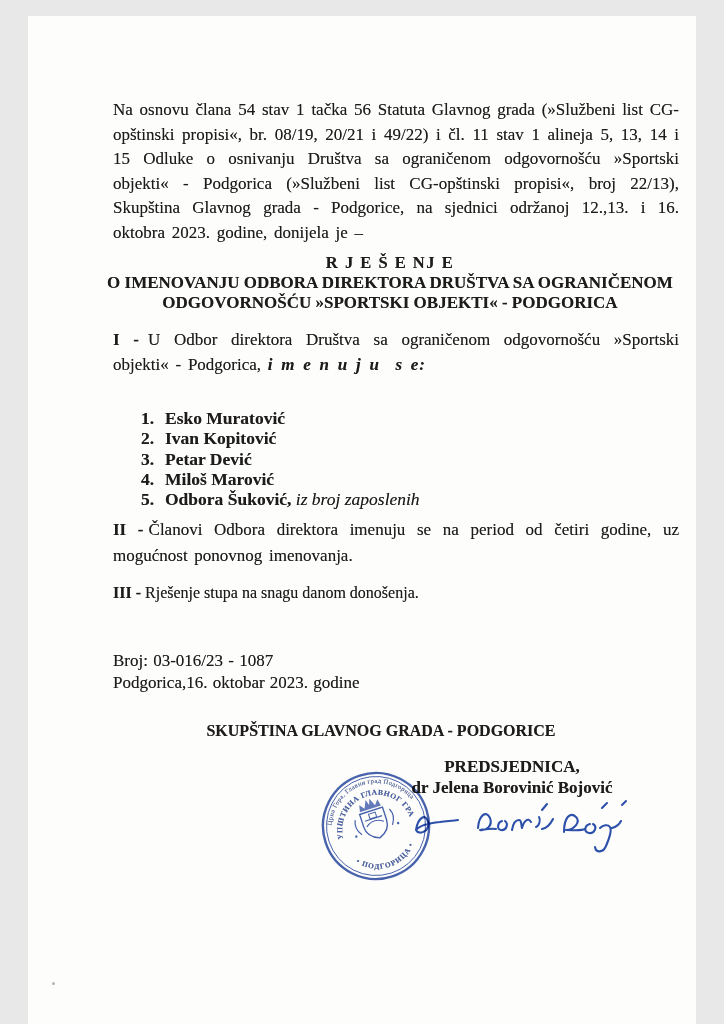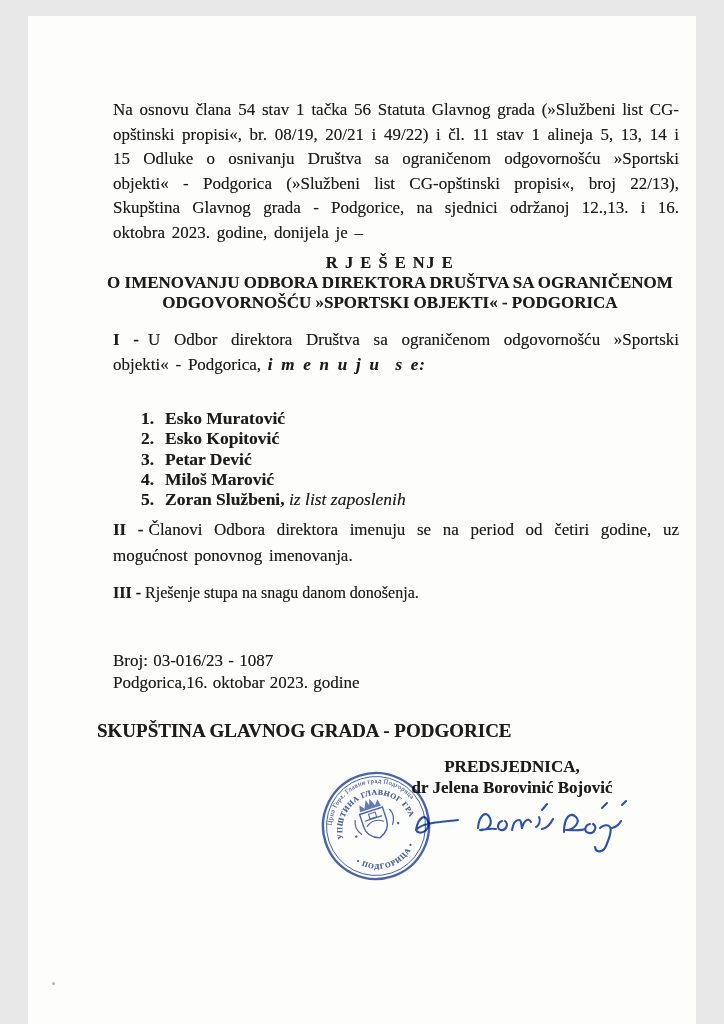--- a/index.html
+++ b/index.html
@@ -36,23 +36,23 @@
     font-size:17.5px;line-height:20.3px;
     font-weight:bold;
   }
   .member-row .num{display:inline-block;width:24px;}
   .member-suffix{font-weight:normal;font-style:italic;}
   .ref-block{
     left:85px;top:634px;
     font-size:17px;line-height:21.5px;word-spacing:1px;
   }
   .issuer{
-    left:69px;top:705px;width:500px;
-    font-weight:bold;
-    font-size:19px;line-height:20px;
+    left:103px;top:705px;width:500px;
+    text-align:center;font-weight:bold;
+    font-size:16px;line-height:20px;
   }
   .signer{
     left:349px;top:741px;width:270px;
     text-align:center;font-weight:bold;
     font-size:17px;line-height:20.5px;
   }
   .stamp-svg{
     left:290px;top:752px;
     mix-blend-mode:multiply;
     opacity:.93;
@@ -82,30 +82,30 @@
   <div class="abs para" style="left:85px;top:311px;width:566px;line-height:25px;">
     <span class="sec-label">I -</span><span>U Odbor direktora Društva sa ograničenom odgovornošću »Sportski objekti« - Podgorica,</span>
     <span class="emph">i m e n u j u  s e:</span>
   </div>
 
   <div class="abs members">
     <div class="member-row">
       <span class="num">1.</span><span>Esko Muratović</span><span class="member-suffix"></span>
     </div>
     <div class="member-row">
-      <span class="num">2.</span><span>Esko Kopitović</span><span class="member-suffix"></span>
+      <span class="num">2.</span><span>Ivan Kopitović</span><span class="member-suffix"></span>
     </div>
     <div class="member-row">
       <span class="num">3.</span><span>Petar Dević</span><span class="member-suffix"></span>
     </div>
     <div class="member-row">
       <span class="num">4.</span><span>Miloš Marović</span><span class="member-suffix"></span>
     </div>
     <div class="member-row">
-      <span class="num">5.</span><span>Zoran Službeni,</span><span class="member-suffix"> iz list zaposlenih</span>
+      <span class="num">5.</span><span>Odbora Šuković,</span><span class="member-suffix"> iz broj zaposlenih</span>
     </div>
   </div>
 
   <div class="abs para" style="left:85px;top:501px;width:566px;line-height:26px;">
     <span class="sec-label" style="margin-right:5px;">II -</span><span>Članovi Odbora direktora imenuju se na period od četiri godine, uz mogućnost ponovnog imenovanja.</span>
   </div>
 
   <div class="abs" style="left:85px;top:565px;width:566px;font-size:16px;line-height:24px;">
     <span class="sec-label" style="margin-right:4px;">III -</span><span>Rješenje stupa na snagu danom donošenja.</span>
   </div>

